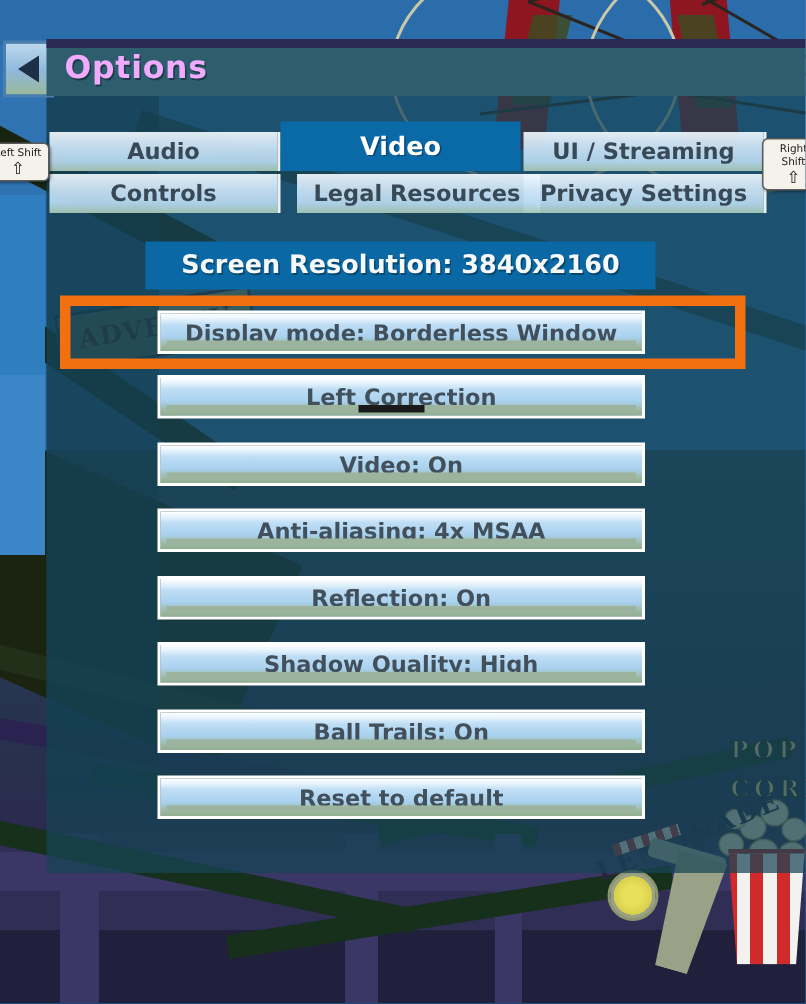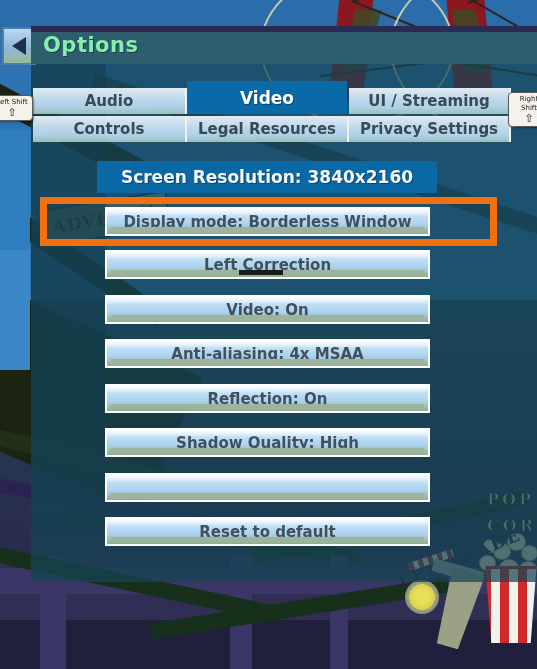--- a/index.html
+++ b/index.html
@@ -102,38 +102,38 @@
   .backbtn{position:absolute;left:2px;top:27px;width:30px;height:34px;
     background:linear-gradient(180deg,#bcd8ee 0%,#8fb8da 55%,#9ab899 100%);
     border:2px solid #4a7fb0;display:flex;align-items:center;justify-content:center;
     cursor:pointer;}
   .backbtn .tri{width:0;height:0;border-top:9px solid transparent;
     border-bottom:9px solid transparent;border-right:14px solid #1d2f46;}
 
   .titlebar{position:absolute;left:31px;top:26px;width:506px;height:38px;
     background:#2e5e6e;}
   .titlebar .topstrip{position:absolute;left:0;top:0;width:506px;height:6px;background:#2a2a55;}
-  .titlebar .ttl{position:absolute;left:12px;top:7px;color:#86efac;
+  .titlebar .ttl{position:absolute;left:12px;top:7px;color:#f0abfc;
     font-size:21px;font-weight:bold;letter-spacing:.5px;
     text-shadow:1px 1px 0 #1b3c47;}
 
   
   .tabrow{position:absolute;left:0;top:0;width:537px;height:0;}
   .tab{position:absolute;height:26px;display:flex;align-items:center;justify-content:center;
     font-size:15px;font-weight:bold;color:#3b4a57;cursor:pointer;
     background:linear-gradient(180deg,#f2f9fe 0%,#cfe6f8 40%,#b9dbf2 75%,#aac9b5 100%);
     opacity:.92;border-right:2px solid #ffffff;}
   .tab.active{background:#0a6aa8;color:#ffffff;height:33px;border-right:none;
     opacity:1;font-size:17px;text-shadow:1px 1px 0 #05476f;}
 
   .t-audio   {left:33px;  top:88px; width:152px;}
   .t-video   {left:187px; top:81px; width:160px;}
   .t-ui      {left:349px; top:88px; width:160px;}
   .t-controls{left:33px;  top:116px;width:152px;}
-  .t-legal   {left:187px; top:116px;width:160px;}
+  .t-legal   {left:198px; top:116px;width:160px;}
   .t-privacy {left:349px; top:116px;width:160px;}
 
   
   .opt{position:absolute;left:105px;width:325px;height:29px;
     display:flex;align-items:center;justify-content:center;
     font-size:15px;font-weight:bold;color:#42505c;cursor:pointer;
     background:linear-gradient(180deg,#ffffff 0%,#e6f3fc 14%,#bfdef5 30%,#a9d1ef 62%,#9ab89c 88%,#8fae92 100%);
     border:2px solid #ffffff;box-sizing:border-box;}
   .opt.selected{background:#0a6aa8;color:#ffffff;border:none;
     left:97px;width:340px;height:32px;font-size:17px;
@@ -284,20 +284,21 @@
     <span>Shadow Quality: High</span>
     <span class="sliderbar"></span>
   </div>
 
   <div class="opt r5">
     <span>Reflection: On</span>
     <span class="sliderbar"></span>
   </div>
 
   <div class="opt r7">
+    <span>Ball Trails: On</span>
     <span class="sliderbar"></span>
   </div>
 
   <div class="opt r8">
     <span>Reset to default</span>
     <span class="sliderbar"></span>
   </div>
 
   <div class="annot"></div>
 

